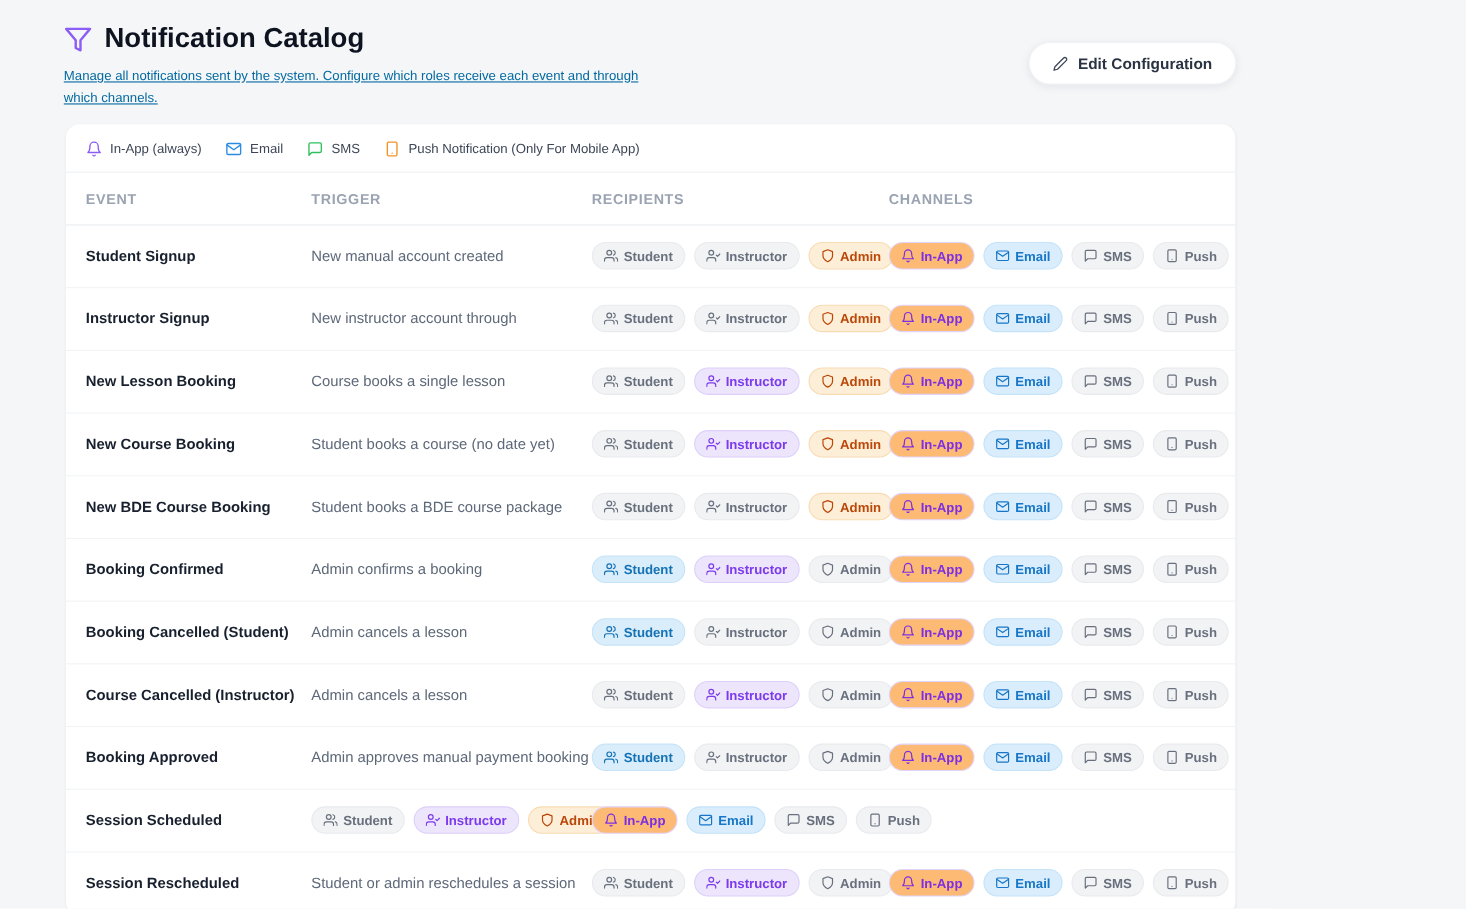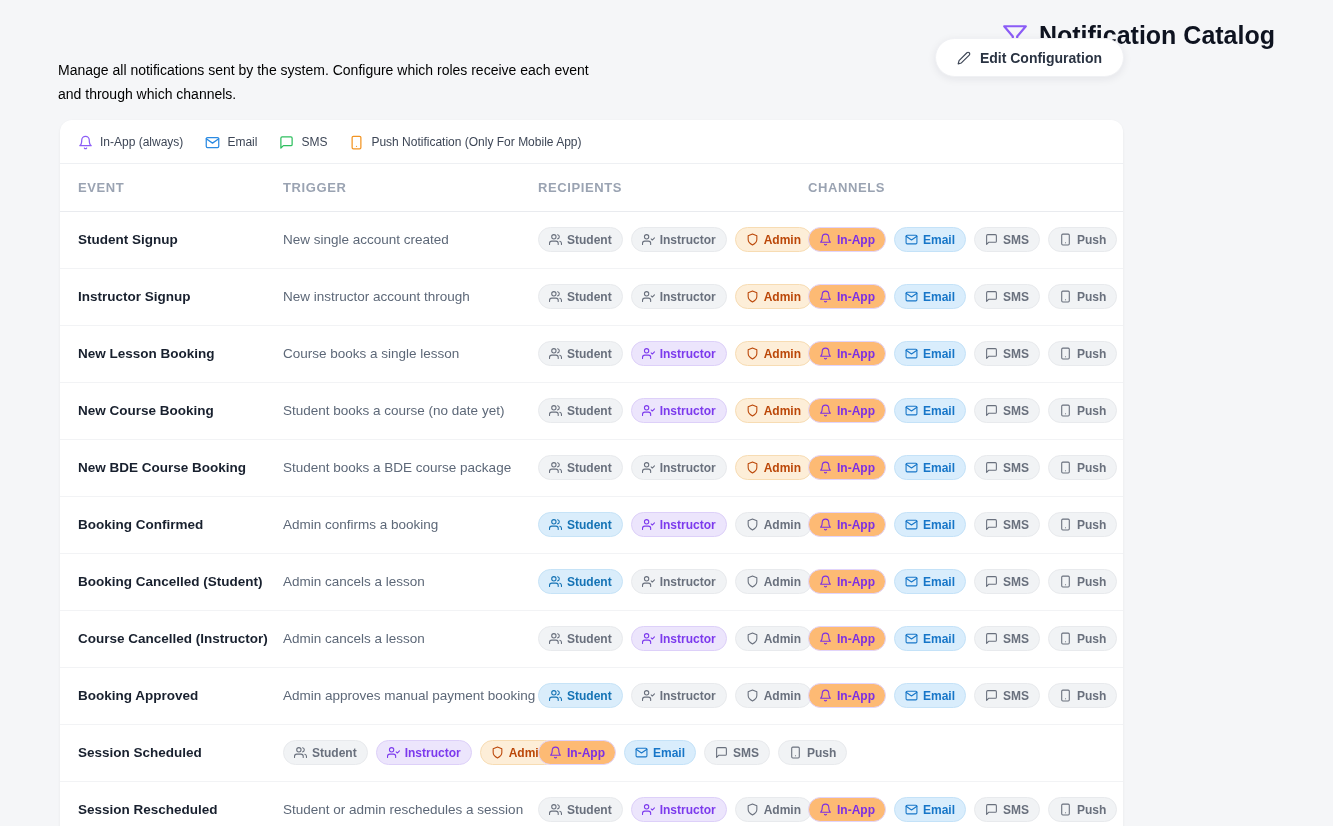--- a/index.html
+++ b/index.html
@@ -1,24 +1,24 @@
 <!DOCTYPE html>
 <html><head>
 <meta charset="utf-8">
 <style>
   * { margin:0; padding:0; box-sizing:border-box; }
   html,body { width:1333px; height:826px; overflow:hidden; }
   body { background:#f5f6f8; font-family:"Liberation Sans", sans-serif; }
   .page { position:relative; padding:21px 58px 0; }
 
-  .title-line { display:flex; align-items:center; gap:11px;justify-content:flex-end; }
+  .title-line { display:flex; align-items:center; gap:11px; }
   .funnel-wrap { width:26px; height:26px; color:#8b5cf6; display:inline-flex; }
   .funnel-wrap svg { width:26px; height:26px; }
   h1 { font-size:25px; font-weight:bold; color:#0e1320; letter-spacing:0; }
-  .subtitle { margin-top:9px; max-width:552px; font-size:14px; line-height:1.7; color:#000000; }
+  .subtitle { margin-top:9px; max-width:552px; font-size:12px; line-height:1.7; color:#0369a1;text-decoration:underline; }
 
   .edit-btn { position:absolute; top:38px; right:209px; height:39px; display:flex; align-items:center; gap:9px;
     padding:0 21px; background:#fff; border:1px solid #f0f1f4; border-radius:20px;
     box-shadow:0 2px 8px rgba(22,28,45,.08); font-family:inherit; font-size:14px; font-weight:bold; color:#2a3342; cursor:pointer; }
   .edit-btn svg { width:14px; height:14px; color:#3d4656; }
 
   .card { margin:13px 0 0 2px; width:1063px; background:#fff; border-radius:12px;
     box-shadow:0 1px 3px rgba(16,24,40,.06); overflow:hidden; }
 
   .legend { display:flex; align-items:center; gap:22px; padding:15px 18px 13px; border-bottom:1px solid #eef0f3; }
@@ -104,21 +104,21 @@
       </div>
     <div class="grid thead">
       <div>EVENT</div>
       <div>TRIGGER</div>
       <div>RECIPIENTS</div>
       <div>CHANNELS</div>
     </div>
     <div>
         <div class="grid trow">
           <div class="event">Student Signup</div>
-          <div class="trigger">New single account created</div>
+          <div class="trigger">New manual account created</div>
           <div class="pills">
             <span class="pill student">
               <span style="display:inline-flex">
                 <svg viewBox="0 0 24 24" fill="none" stroke="currentColor" stroke-width="2" stroke-linecap="round" stroke-linejoin="round">
                   <path d="M17 21v-2a4 4 0 0 0-4-4H5a4 4 0 0 0-4 4v2"></path>
                   <circle cx="9" cy="7" r="4"></circle>
                   <path d="M23 21v-2a4 4 0 0 0-3-3.87"></path>
                   <path d="M16 3.13a4 4 0 0 1 0 7.75"></path>
                 </svg>
               </span>

